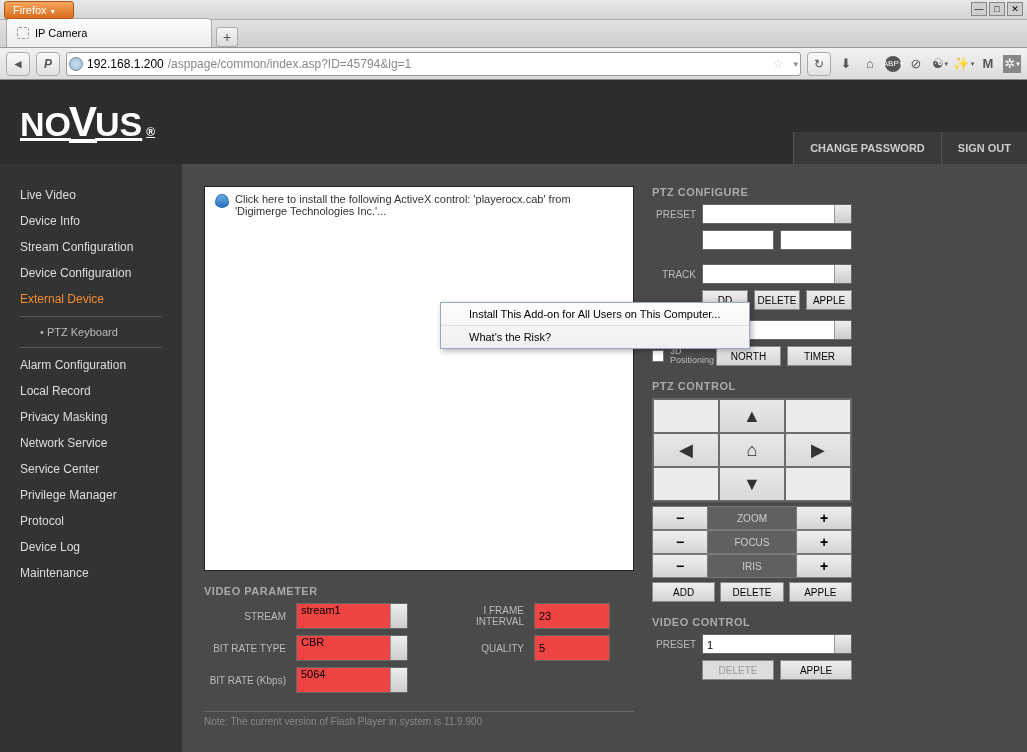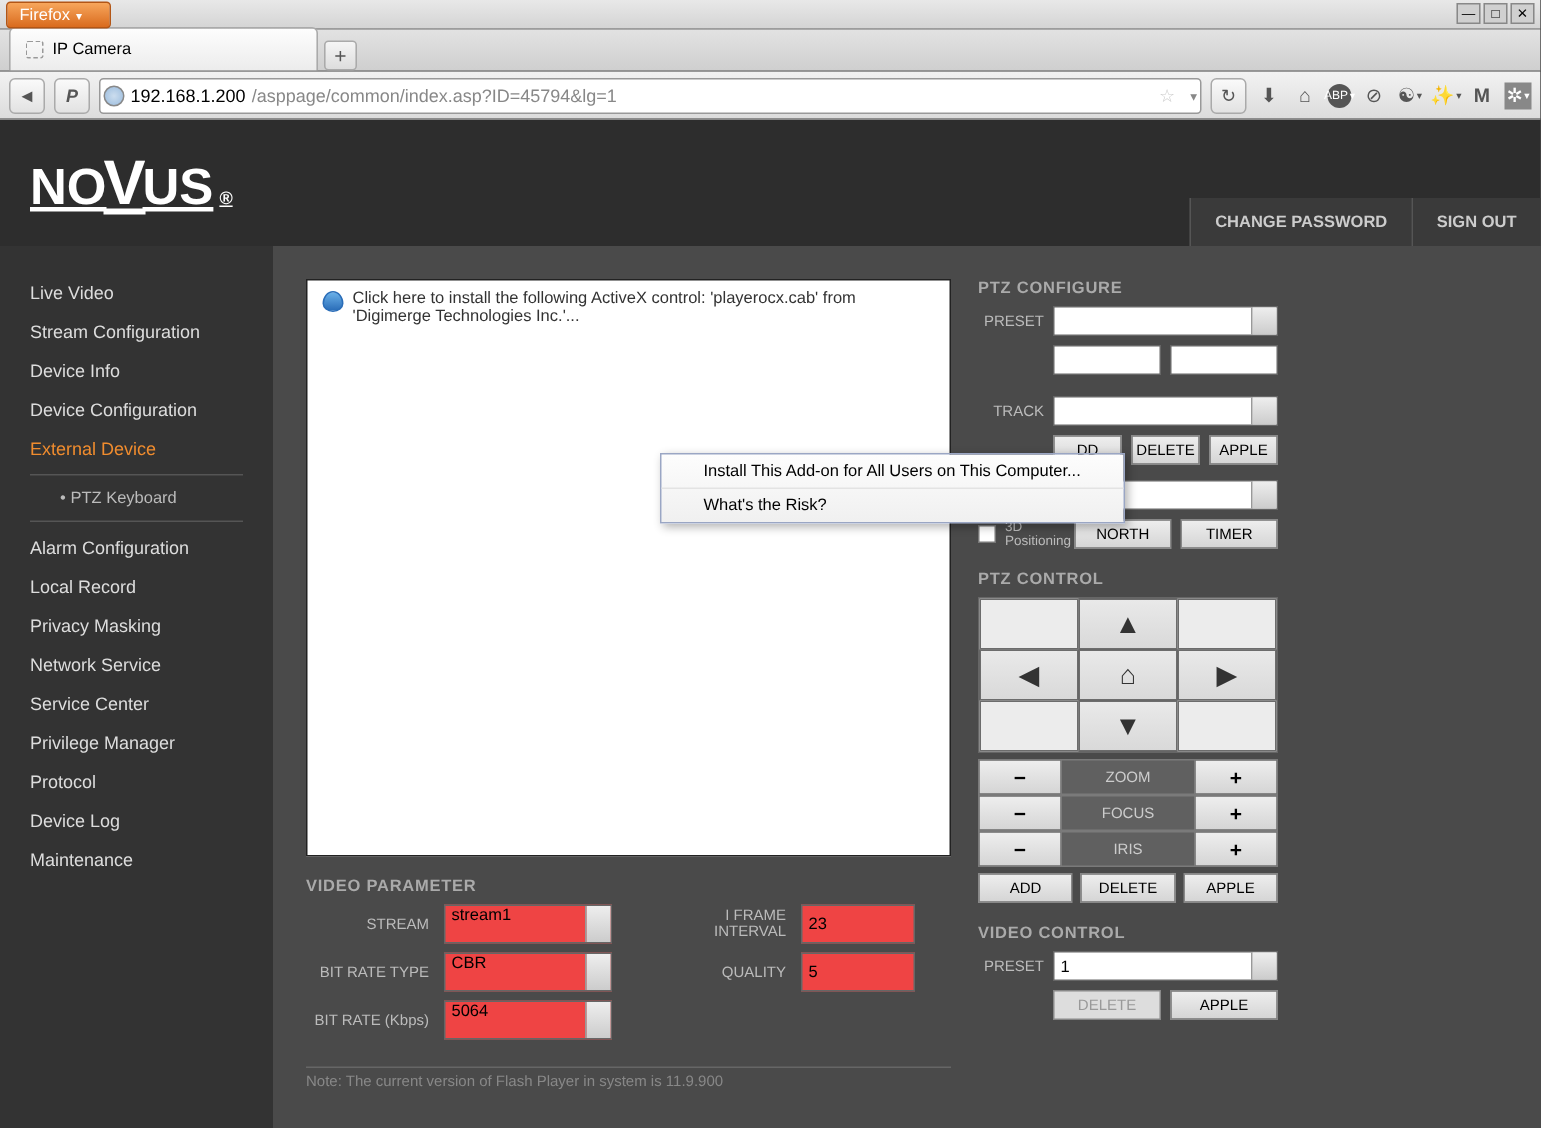--- a/index.html
+++ b/index.html
@@ -137,22 +137,22 @@
   </div>
   <div class="hdr-right">
     <div class="hdr-link">CHANGE PASSWORD</div>
     <div class="hdr-link">SIGN OUT</div>
   </div>
 </div>
 
 <div class="page-body">
   <div class="sidebar">
     <div class="side-item">Live Video</div>
+    <div class="side-item">Device Info</div>
     <div class="side-item">Stream Configuration</div>
-    <div class="side-item">Device Info</div>
     <div class="side-item">Device Configuration</div>
     <div class="side-item active">External Device</div>
     <hr class="side-hr">
     <div class="side-sub">PTZ Keyboard</div>
     <hr class="side-hr">
     <div class="side-item">Alarm Configuration</div>
     <div class="side-item">Local Record</div>
     <div class="side-item">Privacy Masking</div>
     <div class="side-item">Network Service</div>
     <div class="side-item">Service Center</div>

